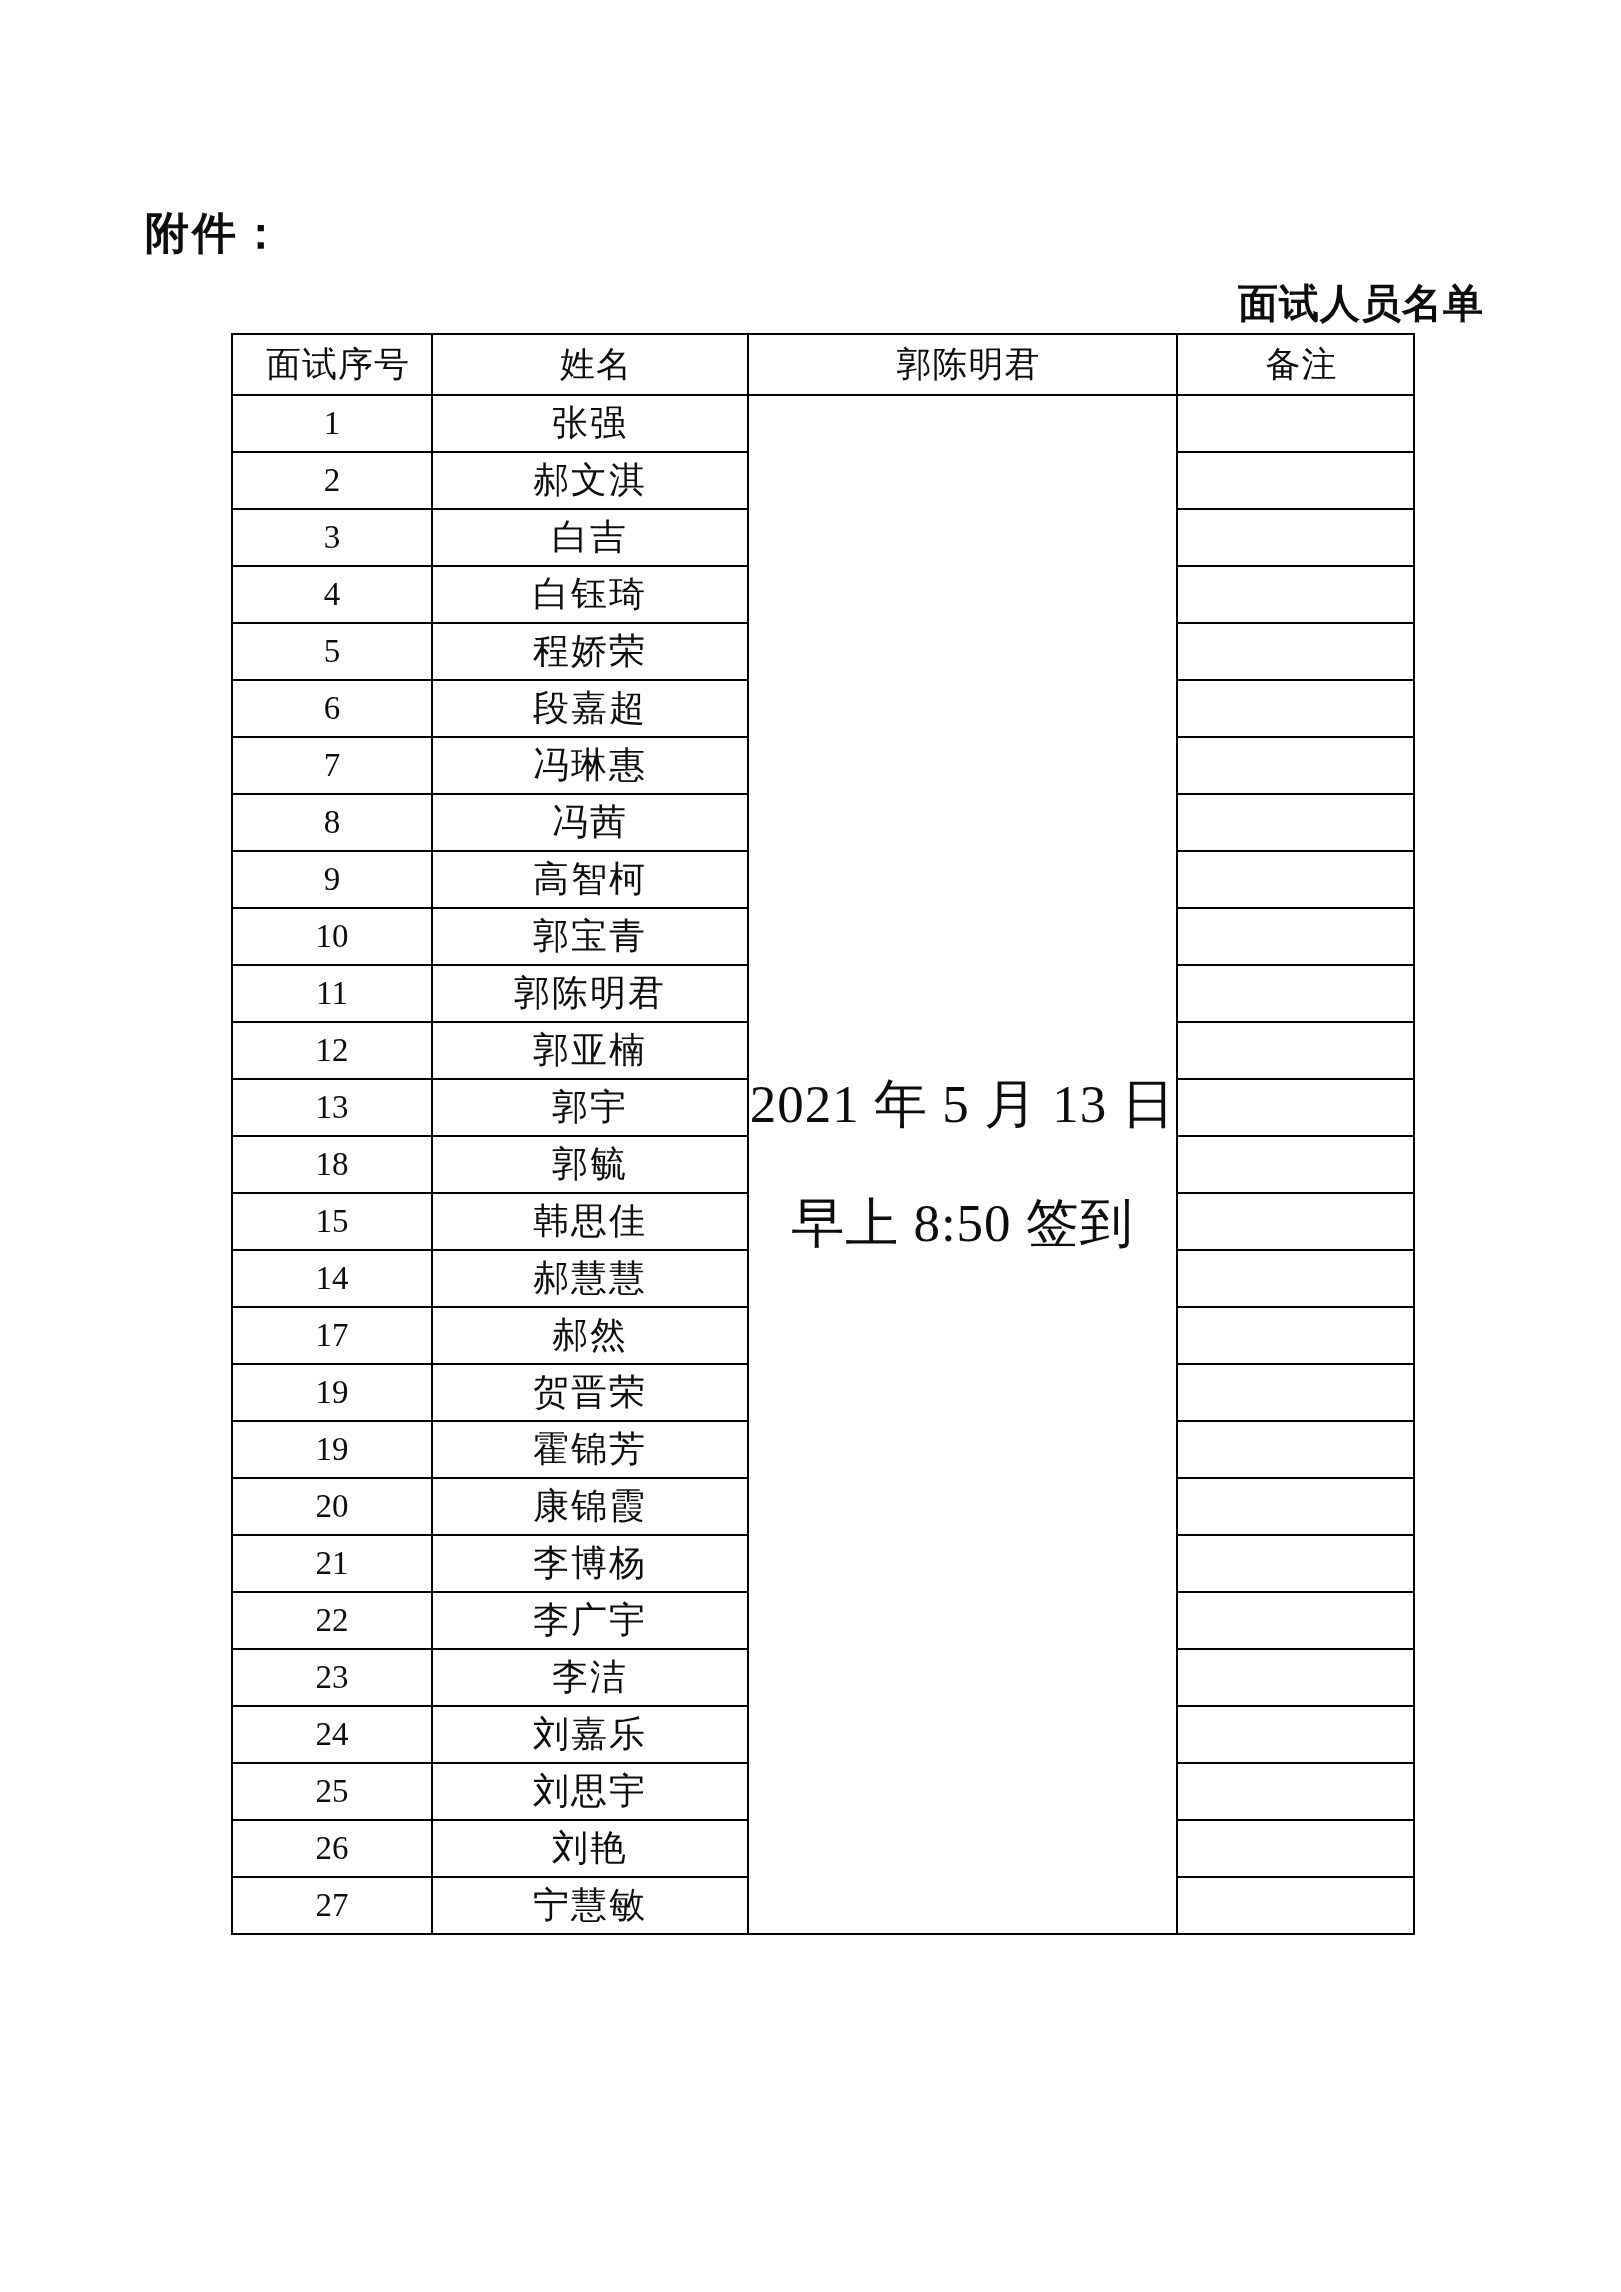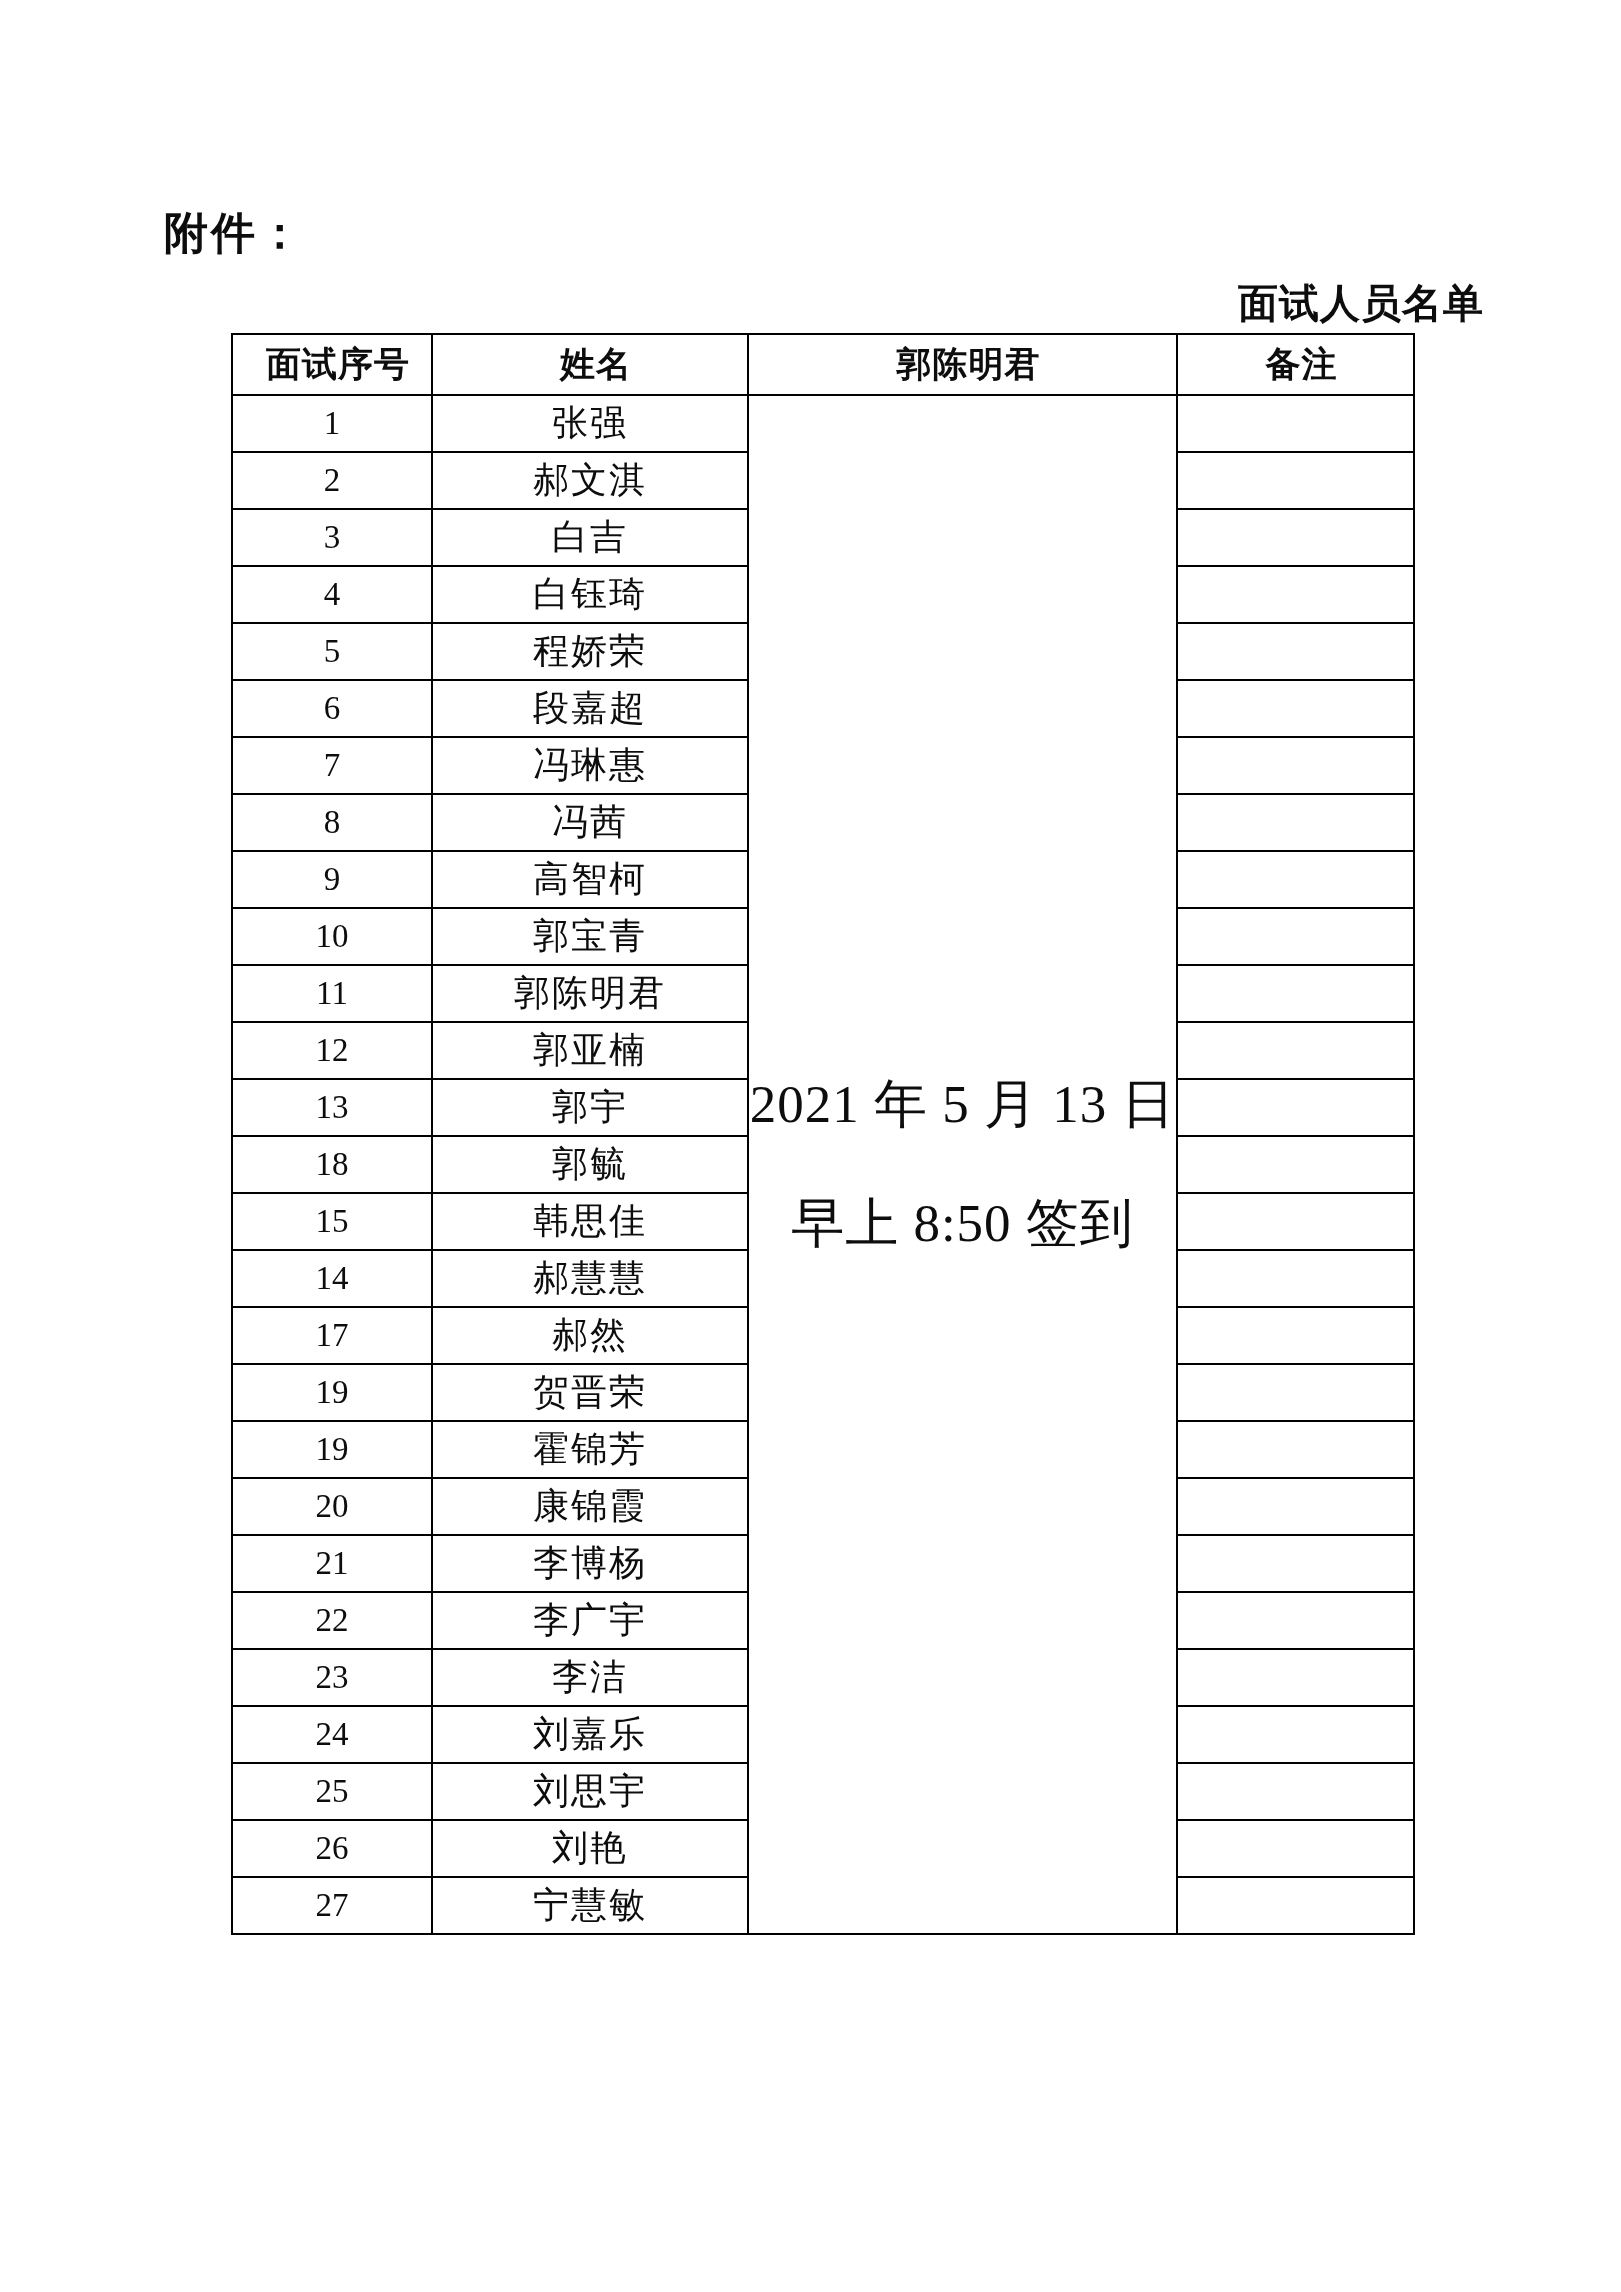--- a/index.html
+++ b/index.html
@@ -10,21 +10,21 @@
   body {
     position: relative;
     width: 1621px;
     height: 2293px;
     font-family: "Liberation Serif", "DejaVu Serif", serif;
     color: #0d0d0d;
     overflow: hidden;
   }
   .attachment-label {
     position: absolute;
-    left: 164px;
+    left: 145px;
     top: 204px;
     font-size: 44px;
     font-weight: bold;
     letter-spacing: 2.9px;
     white-space: nowrap;
   }
   .doc-title {
     position: absolute;
     left: 231px;
     top: 276px;
@@ -48,21 +48,21 @@
     border: 2.9px solid #000000;
     padding: 0;
     text-align: center;
     vertical-align: middle;
     overflow: hidden;
     background: #ffffff;
   }
   table.roster th {
     height: 59px;
     font-size: 35px;
-    font-weight: bold;
+    font-weight: normal;
     letter-spacing: 1px;
     padding-left: 12px;
   }
   td.c-no {
     height: 55px;
     font-size: 33px;
   }
   td.c-name {
     font-size: 36px;
     letter-spacing: 2px;

